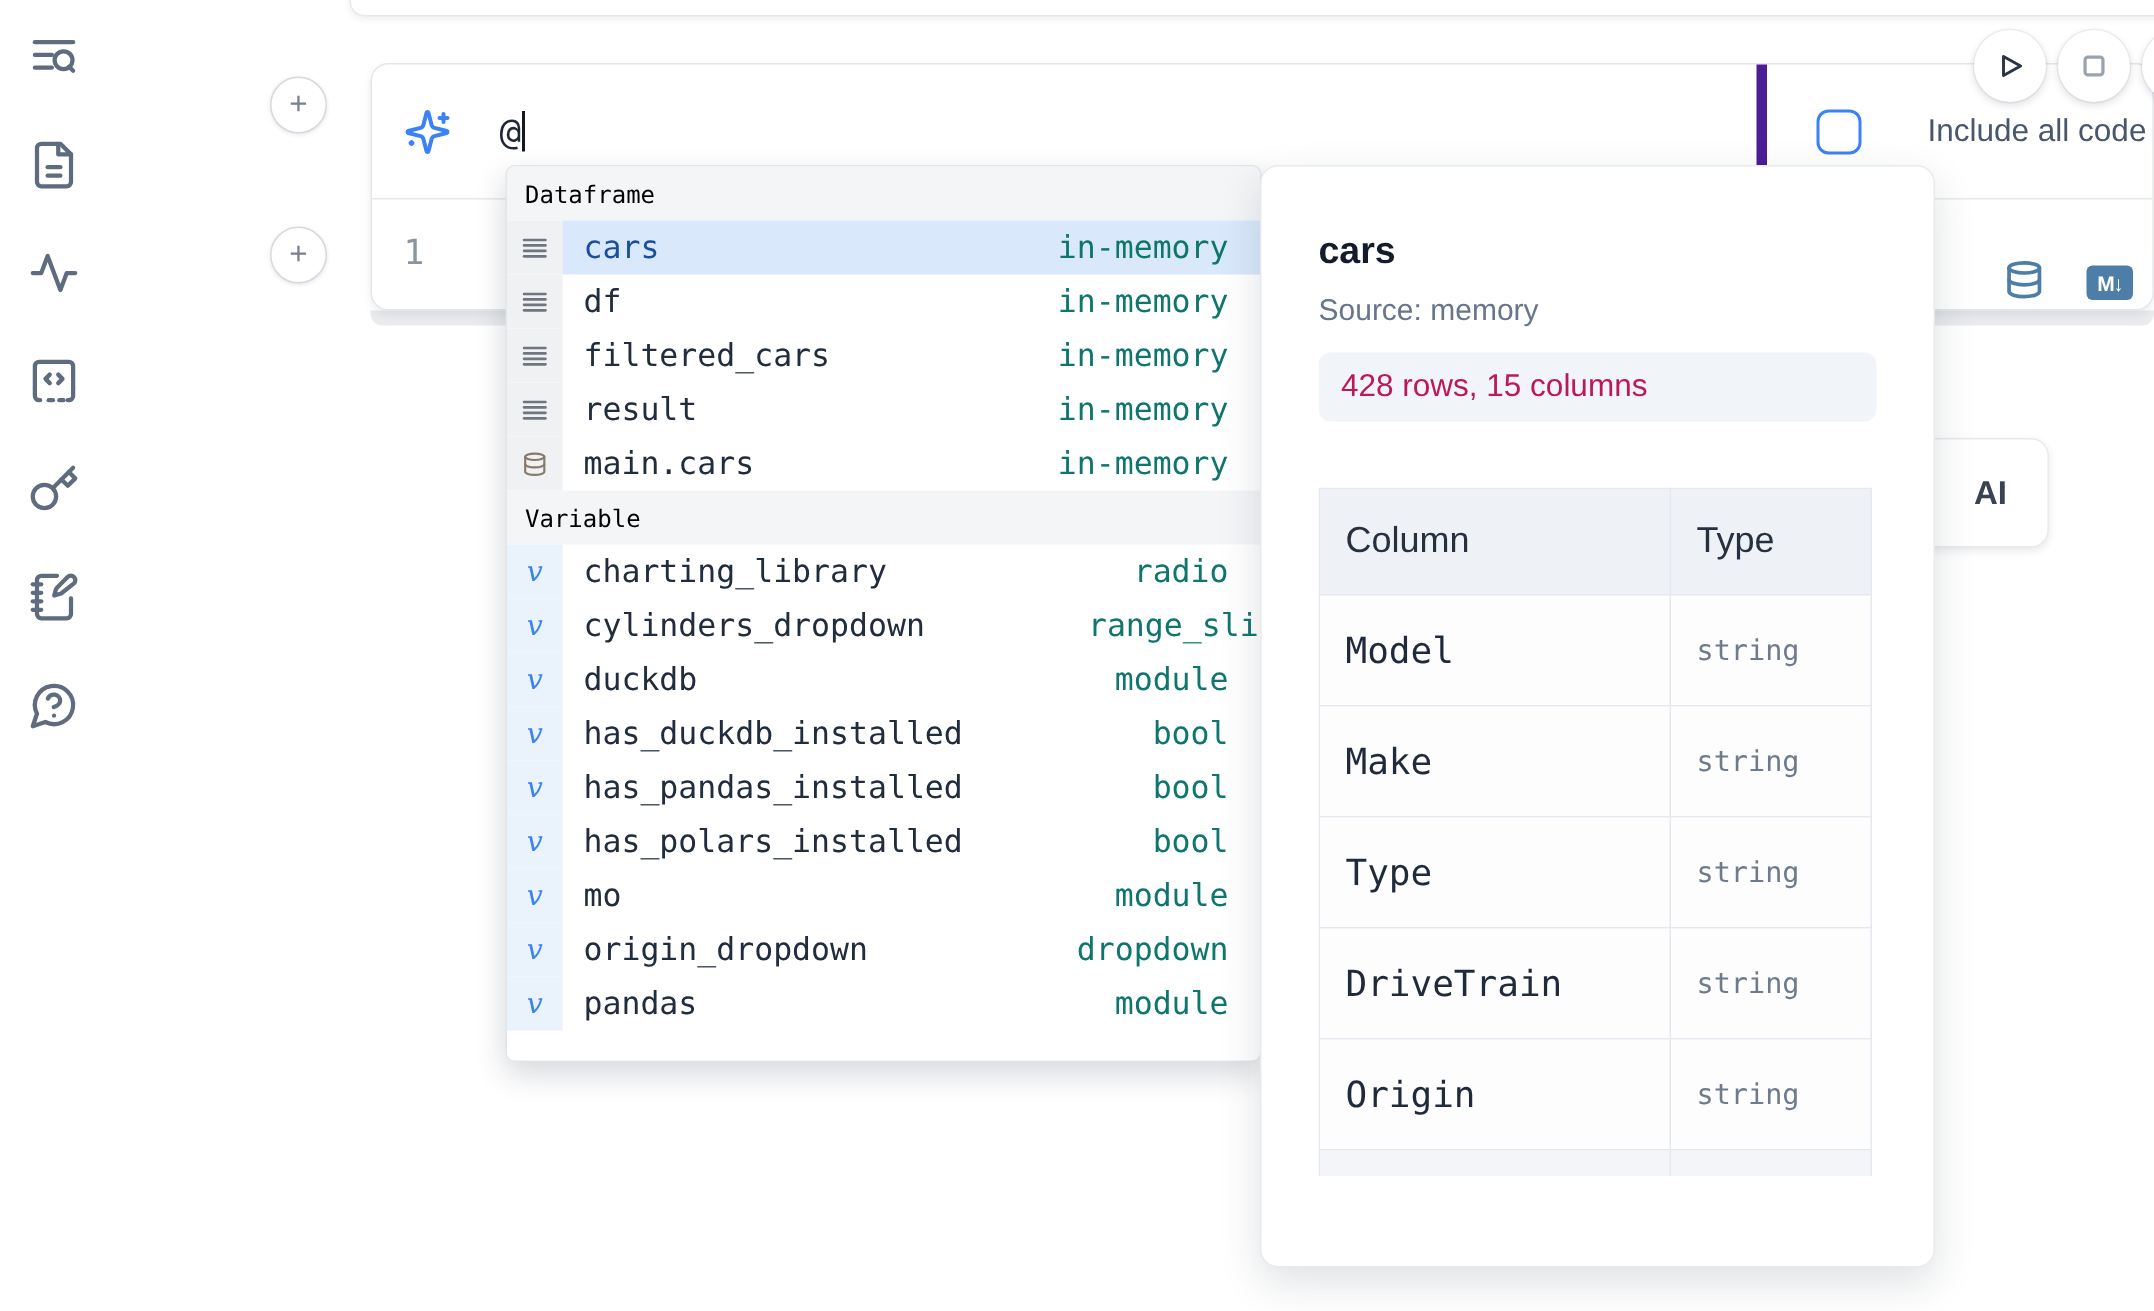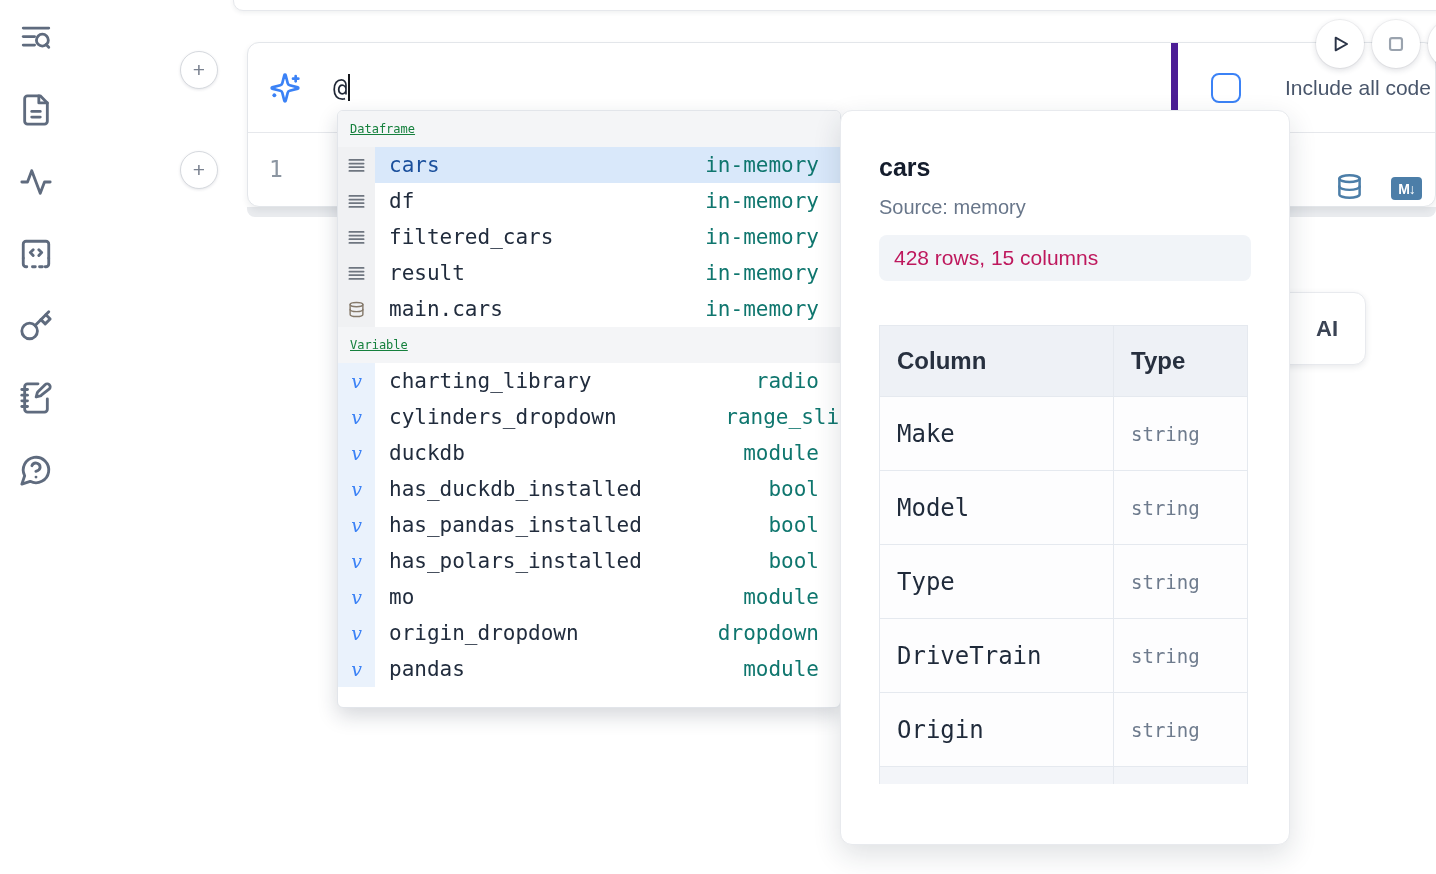--- a/index.html
+++ b/index.html
@@ -51,22 +51,22 @@
   
   .circle-btn { position:absolute; top:20px; width:48px; height:48px; border-radius:50%; background:#fff;
     box-shadow:0 0 0 1px rgba(30,40,60,.05), 0 2px 6px rgba(30,40,60,.16);
     display:flex; align-items:center; justify-content:center; cursor:pointer; z-index:5; }
   .btn-play { left:1316px; } .btn-stop { left:1372px; } .btn-partial { left:1428px; }
 
   
   .dropdown { position:absolute; left:337px; top:110px; width:504px; height:598px; background:#fff;
     border:1px solid #e2e5ea; border-radius:6px; overflow:hidden; z-index:20;
     box-shadow:0 8px 20px rgba(30,40,60,.18); }
-  .ac-header { height:36px; background:#f4f5f7; color:#15803d; font-family:"DejaVu Sans Mono", monospace;
-    font-size:12px; display:flex; align-items:center; padding-left:12px;text-decoration:underline; }
+  .ac-header { height:36px; background:#f4f5f7; color:#000000; font-family:"DejaVu Sans Mono", monospace;
+    font-size:16px; display:flex; align-items:center; padding-left:12px; }
   .ac-item { height:36px; display:flex; align-items:stretch; cursor:pointer; }
   .ac-gut { width:37px; flex:none; display:flex; align-items:center; justify-content:center; }
   .g-gray .ac-gut { background:#f0f1f3; }
   .g-blue .ac-gut { background:#eaf2fc; }
   .ac-main { flex:1; display:flex; align-items:center; min-width:0; }
   .ac-item.sel .ac-main { background:#d9e8fa; }
   .ac-nm { margin-left:14px; font-family:"DejaVu Sans Mono", monospace; font-size:21px; color:#212c3d; white-space:pre; }
   .ac-item.sel .ac-nm { color:#1a4f9c; }
   .ac-tp { margin-left:auto; padding-right:21px; font-family:"DejaVu Sans Mono", monospace;
     font-size:21px; color:#0f766e; white-space:pre; }
@@ -77,21 +77,21 @@
   .panel { position:absolute; left:840px; top:110px; width:450px; height:735px; background:#fff;
     border:1px solid #e8eaee; border-radius:12px; box-shadow:0 10px 28px rgba(30,40,60,.14);
     z-index:30; padding:42px 38px 0 38px; }
   .panel-title { font-size:25px; font-weight:bold; color:#141c2c; }
   .panel-source { margin-top:14px; font-size:20px; color:#68768a; }
   .shape-badge { margin-top:16px; height:46px; background:#f1f4f8; border-radius:8px;
     display:flex; align-items:center; padding-left:15px; font-size:21px; color:#be185d; }
   .tbl-clip { margin-top:44px; height:459px; overflow:hidden; }
   table.schema { border-collapse:collapse; width:368px; table-layout:fixed; }
   table.schema th, table.schema td { border:1px solid #e5e9ef; text-align:left; }
-  table.schema th { background:#eef1f6; height:71px; font-weight:bold; font-size:24px;
+  table.schema th { background:#eef1f6; height:71px; font-weight:normal; font-size:24px;
     color:#27303f; padding-left:17px; }
   table.schema td { height:74px; padding-left:17px; background:#fdfdfe; }
   td.col-name { font-family:"DejaVu Sans Mono", monospace; font-size:24px; color:#1f2a3a; }
   td.col-type { font-family:"DejaVu Sans Mono", monospace; font-size:19px; color:#6e7b8d; }
   tr.partial td { background:#f3f5f9; }
   .c1 { width:234px; } .c2 { width:134px; }
 
   
   .ai-btn { position:absolute; left:1150px; top:292px; width:216px; height:73px; background:#fff;
     border:1px solid #e8eaee; border-radius:12px; box-shadow:0 2px 6px rgba(30,40,60,.10); z-index:10;
@@ -375,25 +375,25 @@
     <div class="tbl-clip">
       <table class="schema">
         <thead>
           <tr>
             <th class="c1">Column</th>
             <th class="c2">Type</th>
           </tr>
         </thead>
         <tbody id="schema-body">
             <tr>
-     <td class="col-name">Make</td>
+     <td class="col-name">Model</td>
      <td class="col-type">string</td>
    </tr>
             <tr>
-     <td class="col-name">Model</td>
+     <td class="col-name">Make</td>
      <td class="col-type">string</td>
    </tr>
             <tr>
      <td class="col-name">Type</td>
      <td class="col-type">string</td>
    </tr>
             <tr>
      <td class="col-name">DriveTrain</td>
      <td class="col-type">string</td>
    </tr>

